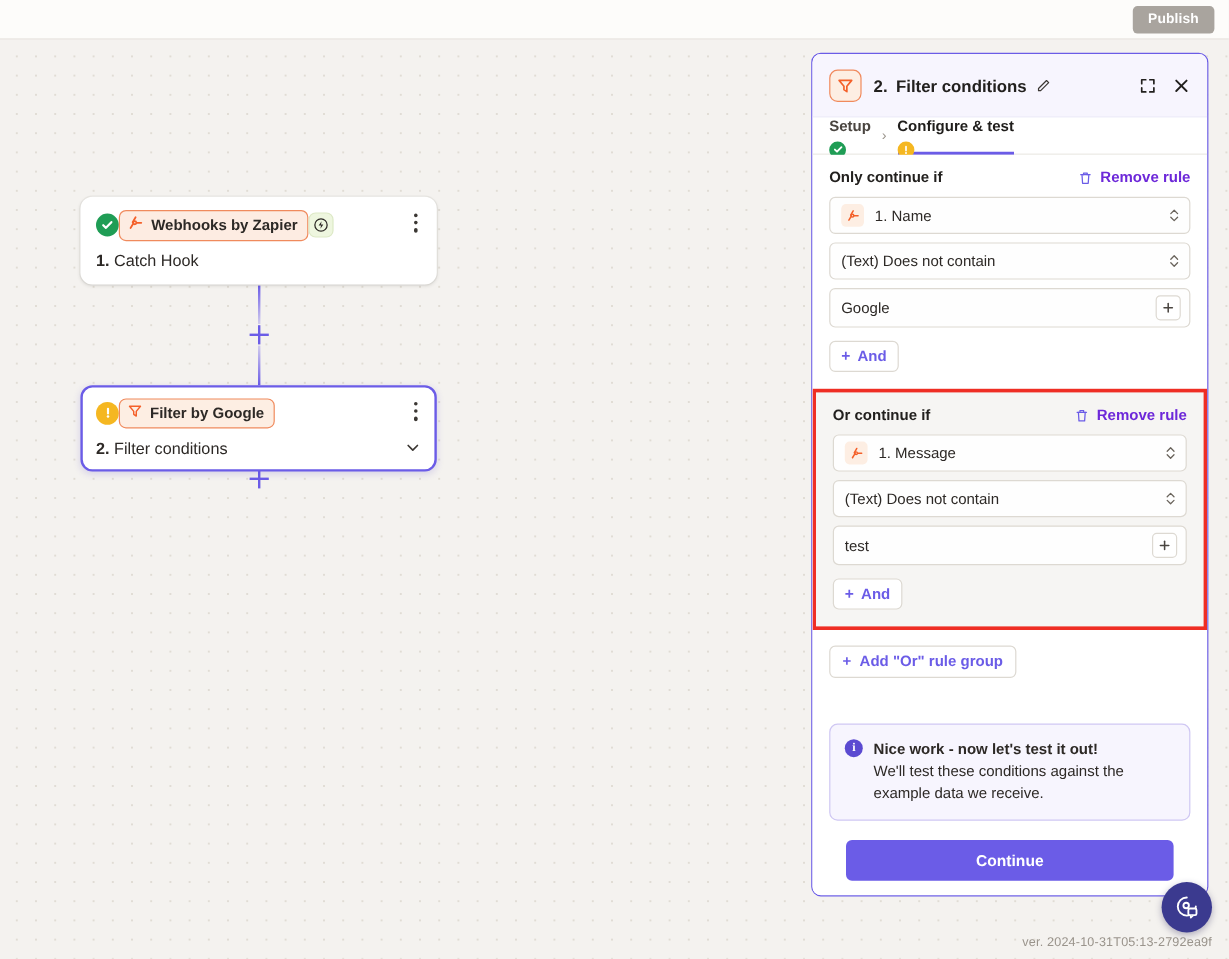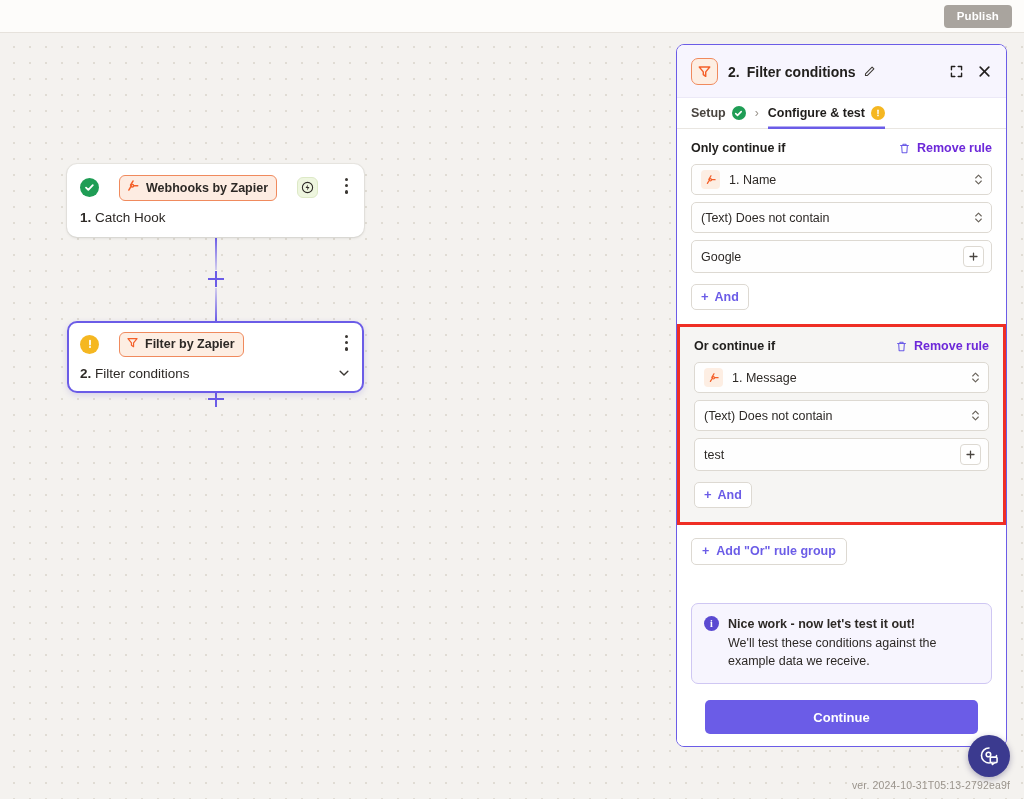--- a/index.html
+++ b/index.html
@@ -41,21 +41,21 @@
   .node {
     position: absolute; background: #ffffff; border-radius: 10px;
     box-shadow: 0 1px 3px rgba(60,55,48,.14), 0 0 0 1px rgba(60,55,48,.05);
     padding: 11px 13px 12px;
   }
   .node.sel {
     border: 2px solid #6b5ce7;
     box-shadow: 0 2px 6px rgba(80,60,200,.18);
     padding: 9px 11px 10px;
   }
-  .node-row1 { display: flex; align-items: center; gap: 20px; position: relative; }
+  .node-row1 { display: flex; align-items: center; gap: 0; position: relative; }
   .node-title {
     font-size: 13.5px; color: #2d2926; margin-top: 9px;
     display: flex; align-items: center; justify-content: space-between;
   }
   .node-title b { font-weight: 700; }
   .node-title span.t { font-weight: 400; }
 
   .badge { width: 19px; height: 19px; border-radius: 50%; flex: none;
            display: flex; align-items: center; justify-content: center; }
   .badge.ok { background: #1f9d55; }
@@ -111,22 +111,22 @@
     display: flex; align-items: center; justify-content: center;
   }
   .panel-title { font-size: 14px; font-weight: 700; color: #22201e; display:flex; align-items:center; gap:7px; }
   .head-actions { margin-left: auto; display: flex; align-items: center; gap: 13px; }
   .head-actions .ic { cursor: pointer; display: flex; }
 
   .tabs {
     display: flex; align-items: center; gap: 9px; padding: 0 14px;
     border-bottom: 1px solid #e9e6e1; background: #fff; height: 31px;
   }
-  .tab { display: flex; align-items: center; gap: 6px; font-size: 12.5px;
-         font-weight: 700; color: #4a4540; height: 31px; cursor: pointer; }
+  .tab { display: flex; align-items: flex-start; gap: 6px; font-size: 12.5px;
+         font-weight: 700; color: #4a4540; height: 31px; cursor: pointer; flex-direction: column; }
   .tab.active { color: #1f1d1b; box-shadow: inset 0 -2.5px 0 #6b5ce7; }
   .tab-sep { color: #9a948c; font-size: 12px; }
   .mini-badge { width: 14px; height: 14px; border-radius: 50%; display:flex;
                 align-items:center; justify-content:center; flex:none; }
   .mini-badge.ok { background: #1f9d55; }
   .mini-badge.warn { background: #f5b721; }
 
   .panel-body { flex: 1; overflow: hidden; position: relative; background: #fff; }
 
   .rule-group { padding: 12px 14px 14px; }
@@ -252,21 +252,21 @@
             <path d="M6 2.6 V6.6" stroke="#fff" stroke-width="1.8" stroke-linecap="round"></path>
             <circle cx="6" cy="9" r="1.05" fill="#fff"></circle>
           </svg>
       </span>
       <span class="app-pill filter">
         <span>
           <svg width="13" height="13" viewBox="0 0 16 16">
               <path d="M2.4 3.2 H13.6 L9.3 8.4 V13.2 L6.7 11.4 V8.4 Z" fill="none" stroke="#f4602a" stroke-width="1.5" stroke-linejoin="round"></path>
             </svg>
         </span>
-        <span>Filter by Zapier</span>
+        <span>Filter by Google</span>
       </span>
       <span class="kebab">
           <i></i>
           <i></i>
           <i></i>
         </span>
     </div>
     <div class="node-title">
       <span><b>2.</b>
       <span class="t">Filter conditions</span></span>

